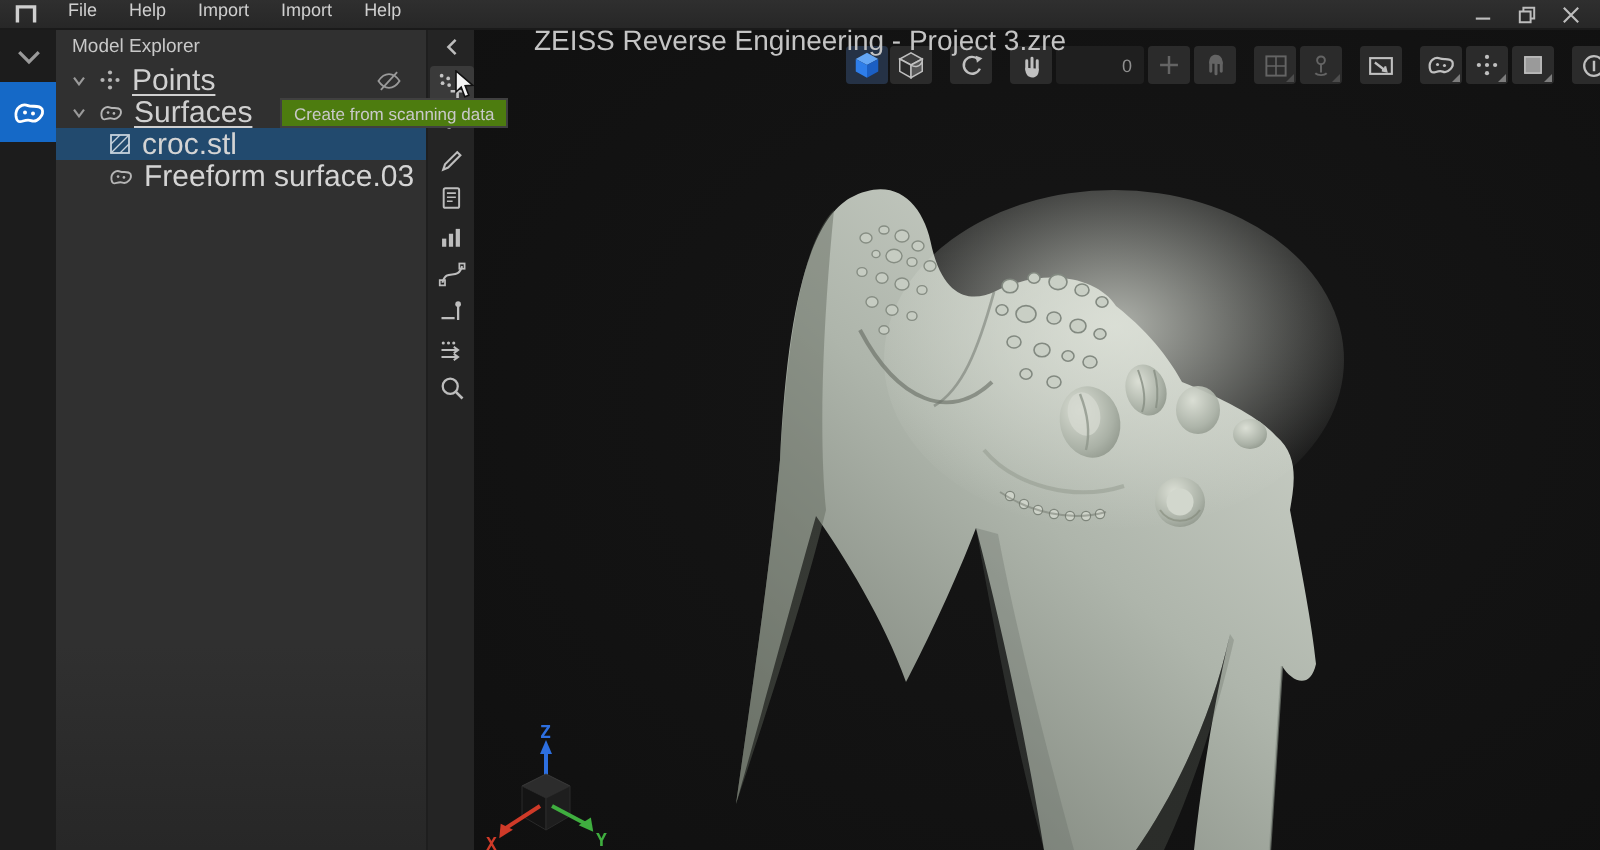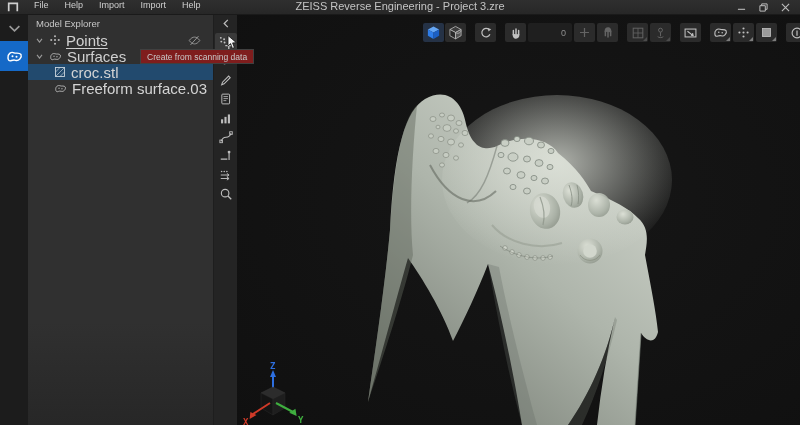--- a/index.html
+++ b/index.html
@@ -8,21 +8,21 @@
   .root { position:relative; width:800px; height:425px; background:#131313; }
 
   
   .titlebar { position:absolute; left:0; top:0; width:800px; height:15px;
     background:linear-gradient(#2f2f2f,#272727); display:flex; 
     color:#c9c9c9; font-size:9px; z-index:30; border-bottom:1px solid #1a1a1a; }
   .logo { width:26px; display:flex; justify-content:center; align-items:center; }
   .menu { display:flex; gap:16px; margin-left:8px; }
   .menu .mi { cursor:default; color:#cfcfcf; }
   .win-title { position:absolute; left:0; right:0; text-align:center; color:#c4c4c4;
-    font-size:11px; pointer-events:none; }
+    font-size:14px; pointer-events:none;margin-top:12px; }
   .win-ctrls { margin-left:auto; display:flex; align-items:center; gap:4px; padding-right:6px; z-index:2; }
   .wbtn { width:18px; height:13px; display:flex; align-items:center; justify-content:center; }
 
   
   .rail { position:absolute; left:0; top:15px; width:28px; height:410px; background:#1c1c1c; z-index:10; }
   .rail-chevron { height:26px; display:flex; align-items:center; justify-content:center; }
   .rail-tile { width:28px; height:30px; display:flex; align-items:center; justify-content:center; }
   .rail-tile.active { background:#1569c7; }
 
   
@@ -43,21 +43,21 @@
   .strip { position:absolute; left:213px; top:15px; width:24px; height:410px;
     background:#242424; border-left:1px solid #1e1e1e; z-index:11;
     display:flex; flex-direction:column; align-items:center; }
   .strip .collapse { height:17px; display:flex; align-items:center; justify-content:center;
     color:#bdbdbd; font-size:9px; width:100%; }
   .sbtn { width:22px; height:18px; display:flex; align-items:center; justify-content:center; margin-top:1px; border-radius:2px; }
   .sbtn.hover { background:#3a3a3a; }
 
   
   .tooltip { position:absolute; left:140px; top:49px; height:15px; z-index:60;
-    background:#7f1d1d; border:1px solid #404040; color:#c9c9c9; font-size:8.5px;
+    background:#4d7c0f; border:1px solid #404040; color:#c9c9c9; font-size:8.5px;
     display:flex; align-items:center; padding:0 6px; white-space:nowrap; }
   .cursor { position:absolute; left:227px; top:35px; z-index:70; }
 
   
   .viewport { position:absolute; left:237px; top:15px; width:563px; height:410px;
     background:radial-gradient(ellipse at 55% 45%, #161616 0%, #101010 100%); overflow:hidden; }
   .vtoolbar { position:absolute; left:186px; top:8px; display:flex; align-items:center; gap:9px; z-index:5; }
   .vgroup { display:flex; align-items:center; gap:1px; }
   .vbtn { width:21px; height:19px; background:#2b2b2b; border-radius:2px;
     display:flex; align-items:center; justify-content:center; position:relative; }

